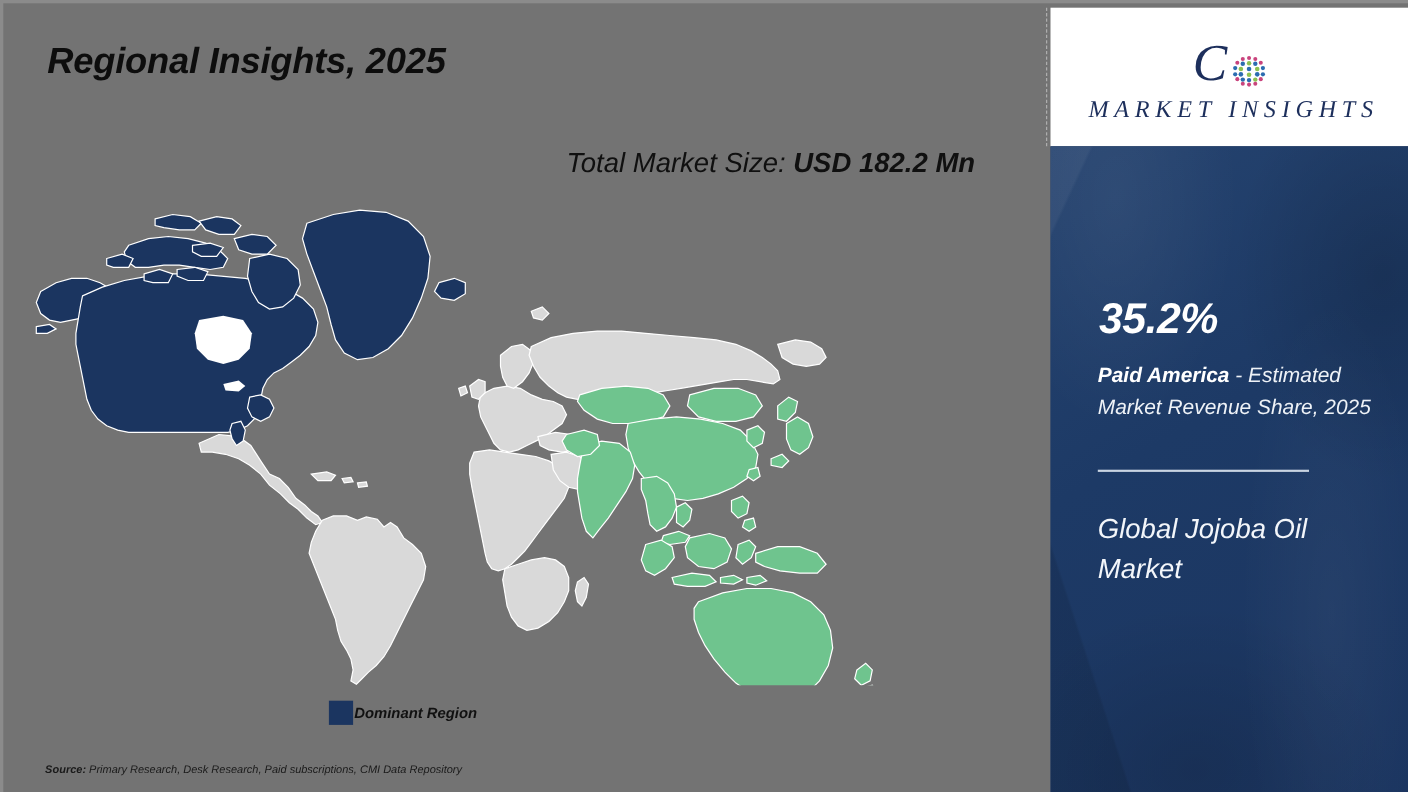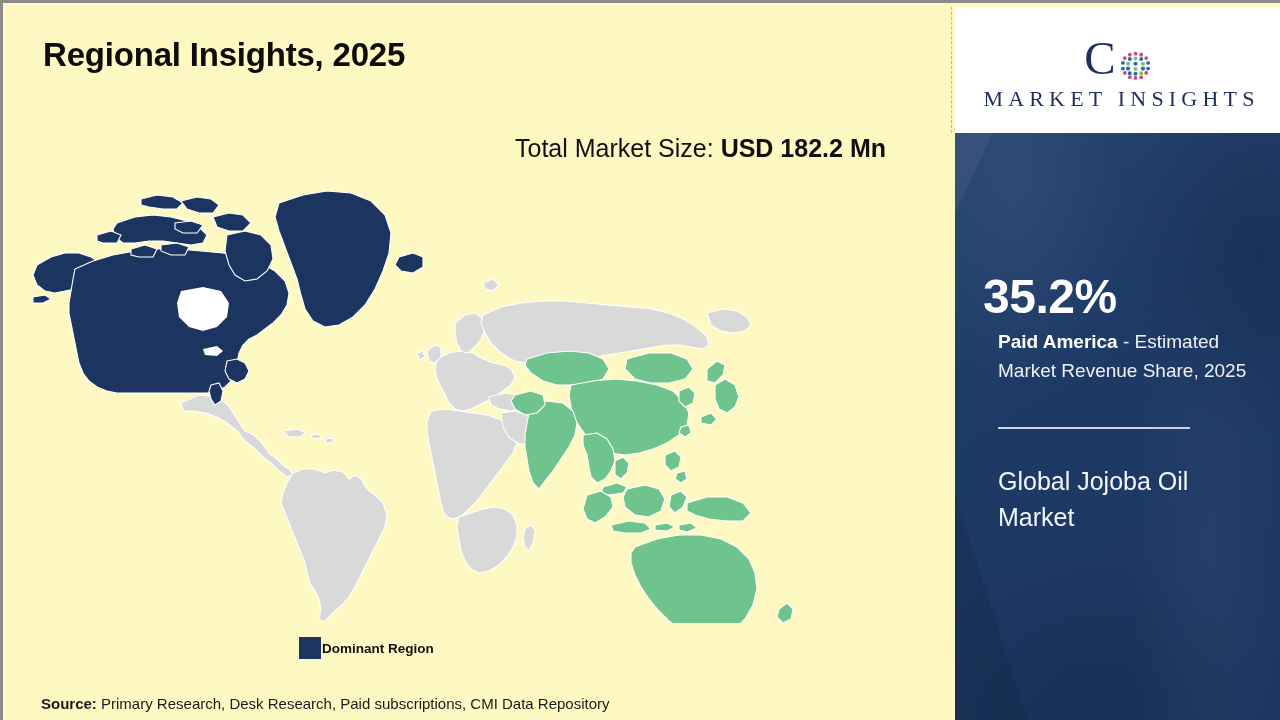--- a/index.html
+++ b/index.html
@@ -7,21 +7,22 @@
   body {
     font-family:"Liberation Sans", sans-serif;
     background:#ffffff;
     position:relative;
     overflow:hidden;
   }
   #root {
     position:absolute; inset:0;
     border-top:3px solid #8b8b8b;
     border-left:3px solid #8b8b8b;
-    background:#fef9c3;
+    background:#737373;
+    font-style:italic;
   }
 
   
   #left-pane { position:absolute; left:0; top:0; width:948px; height:720px; }
 
   #page-title {
     position:absolute; left:40px; top:33px;
     font-size:33px; font-weight:bold; color:#0d0d0d;
     letter-spacing:-0.2px;
   }
@@ -44,21 +45,21 @@
     position:absolute; left:296px; top:634px;
     display:flex; align-items:center; gap:58px;
   }
   .legend-item { display:flex; align-items:center; gap:1px; }
   .legend-swatch { width:22px; height:22px; display:block; }
   .legend-label { font-size:13.5px; font-weight:bold; color:#111; white-space:nowrap; }
 
   
   #source-line {
     position:absolute; left:38px; top:692px;
-    font-size:15px; color:#1a1a1a; white-space:nowrap;
+    font-size:10px; color:#1a1a1a; white-space:nowrap;
   }
   #source-line .src-bold { font-weight:bold; }
 
   
   #dashed-sep {
     position:absolute; left:948px; top:4px; width:0; height:126px;
     border-left:1.5px dashed #b4b4b4;
   }
 
   
@@ -101,22 +102,22 @@
   }
   #navy-texture::after{
     content:""; position:absolute; inset:0;
     background:
       linear-gradient(115deg, rgba(255,255,255,0.05) 0 6%, rgba(0,0,0,0) 6.5% 100%),
       linear-gradient(72deg, rgba(0,0,0,0.10) 0 14%, rgba(0,0,0,0) 14.5% 100%);
   }
   .navy-content { position:relative; z-index:2; }
 
   #stat-percent {
-    position:absolute; left:28px; top:136px;
-    font-size:48px; font-weight:bold; color:#ffffff; letter-spacing:-0.5px;
+    position:absolute; left:44px; top:136px;
+    font-size:39px; font-weight:bold; color:#ffffff; letter-spacing:-0.5px;
   }
   #stat-desc {
     position:absolute; left:43px; top:195px; width:268px;
     font-size:19px; color:#eef2f7; line-height:1.52;
   }
   #stat-desc .bold { font-weight:bold; color:#ffffff; }
 
   #navy-divider {
     position:absolute; left:43px; top:294px; width:192px; height:1.5px;
     background:#c9d4e2; z-index:2;

